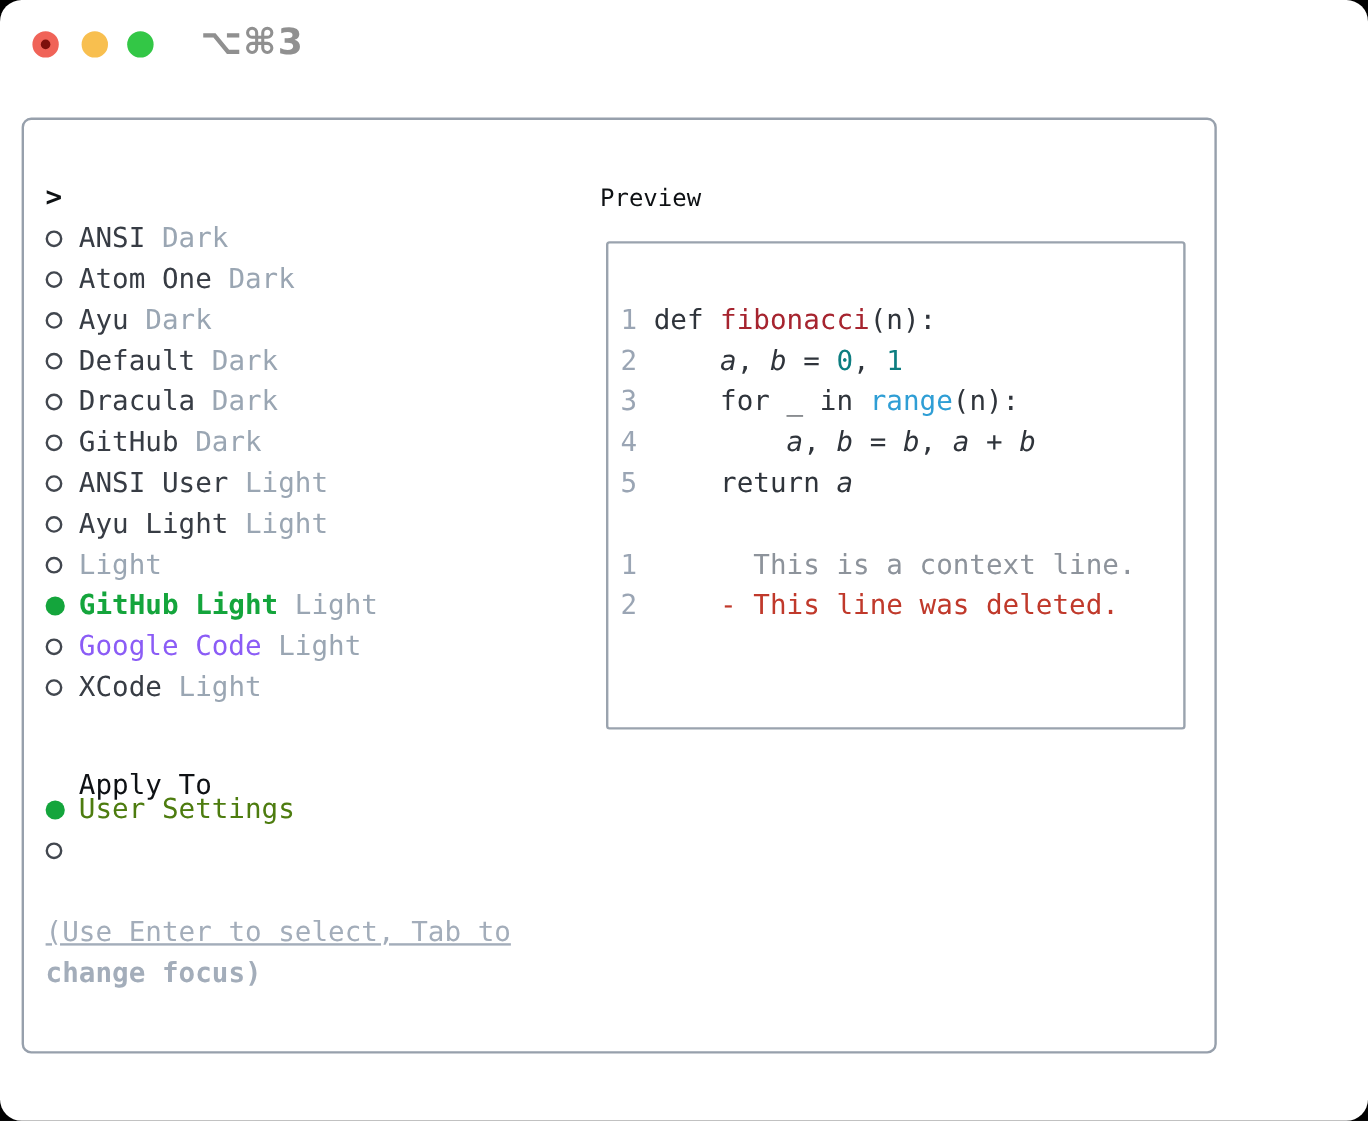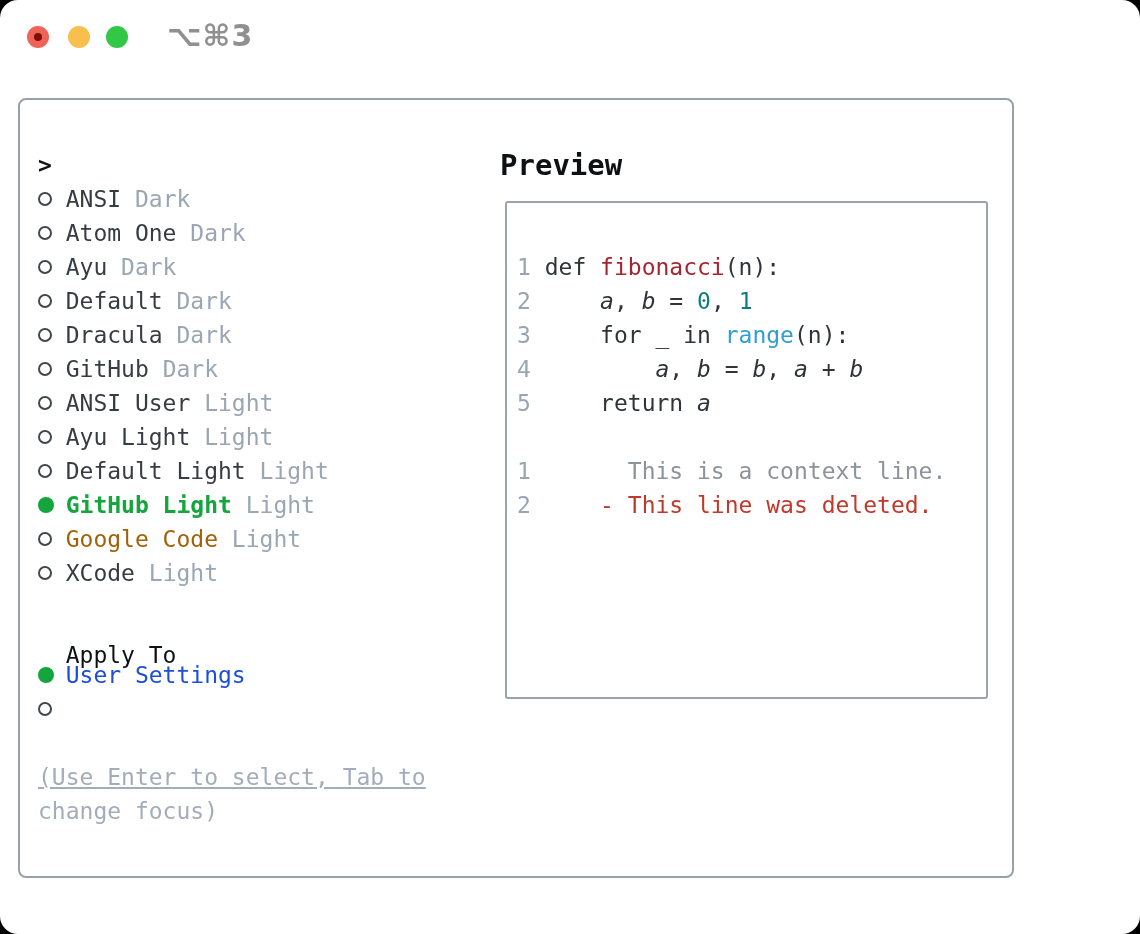--- a/index.html
+++ b/index.html
@@ -25,23 +25,23 @@
   .row {
     height:34px; display:flex; align-items:center; white-space:pre;
     font-size:23px; line-height:34px;
   }
   .row .gutter { width:2ch; flex:none; display:flex; align-items:center; }
   .radio { width:14px; height:14px; border-radius:50%; border:2.5px solid #42474f; }
   .radio.sel { width:16px; height:16px; border:none; }
   .bold { font-weight:700; }
   
   .preview-title { position:absolute; left:500px; top:148px; height:34px;
-    display:flex; align-items:center; font-size:29px; font-weight:700; white-space:pre; }
+    display:flex; align-items:center; font-size:20px; font-weight:400; white-space:pre; }
   .preview-box {
-    position:absolute; left:505px; top:201px; width:483px; height:498px;
+    position:absolute; left:505px; top:201px; width:483px; height:407px;
     border:2px solid #9aa3ae; border-radius:3px; background:#fff;
     padding:47px 0 0 10px; overflow:hidden;
   }
   .pline { height:34px; white-space:pre; font-size:23px; line-height:34px; }
   .it { font-style:italic; }
 </style>
 </head>
 <body>
 
 <div class="window">
@@ -59,31 +59,31 @@
   <div class="left-col" id="left-col">
       <div class="row"><span class="gutter"><span class="bold" style="color: rgb(14, 17, 20);">&gt;</span></span></div>
       <div class="row"><span class="gutter"><span class="radio" style="border-color: rgb(66, 71, 79);"></span></span><span style="color: rgb(55, 60, 68);">ANSI </span><span style="color: rgb(154, 166, 179);">Dark</span></div>
       <div class="row"><span class="gutter"><span class="radio" style="border-color: rgb(66, 71, 79);"></span></span><span style="color: rgb(55, 60, 68);">Atom One </span><span style="color: rgb(154, 166, 179);">Dark</span></div>
       <div class="row"><span class="gutter"><span class="radio" style="border-color: rgb(66, 71, 79);"></span></span><span style="color: rgb(55, 60, 68); text-align: center;">Ayu </span><span style="color: rgb(154, 166, 179);">Dark</span></div>
       <div class="row"><span class="gutter"><span class="radio" style="border-color: rgb(66, 71, 79);"></span></span><span style="color: rgb(55, 60, 68);">Default </span><span style="color: rgb(154, 166, 179);">Dark</span></div>
       <div class="row"><span class="gutter"><span class="radio" style="border-color: rgb(66, 71, 79);"></span></span><span style="color: rgb(55, 60, 68);">Dracula </span><span style="color: rgb(154, 166, 179);">Dark</span></div>
       <div class="row"><span class="gutter"><span class="radio" style="border-color: rgb(66, 71, 79);"></span></span><span style="color: rgb(55, 60, 68);">GitHub </span><span style="color: rgb(154, 166, 179);">Dark</span></div>
       <div class="row"><span class="gutter"><span class="radio" style="border-color: rgb(66, 71, 79);"></span></span><span style="color: rgb(55, 60, 68);">ANSI User </span><span style="color: rgb(154, 166, 179);">Light</span></div>
       <div class="row"><span class="gutter"><span class="radio" style="border-color: rgb(66, 71, 79);"></span></span><span style="color: rgb(55, 60, 68);">Ayu Light </span><span style="color: rgb(154, 166, 179);">Light</span></div>
-      <div class="row"><span class="gutter"><span class="radio" style="border-color: rgb(66, 71, 79);"></span></span><span style="color: rgb(55, 60, 68);">Default Light </span><span style="color: rgb(154, 166, 179);">Light</span></div>
+      <div class="row"><span class="gutter"><span class="radio" style="border-color: rgb(66, 71, 79);"></span></span><span style="color: rgb(154, 166, 179);">Light</span></div>
       <div class="row"><span class="gutter"><span class="radio sel" style="background: rgb(20, 165, 60);"></span></span><span style="color: rgb(20, 165, 60); font-weight: bold;">GitHub Light </span><span style="color: rgb(154, 166, 179);">Light</span></div>
-      <div class="row"><span class="gutter"><span class="radio" style="border-color: rgb(66, 71, 79);"></span></span><span style="color: #a16207;">Google Code </span><span style="color: rgb(154, 166, 179);">Light</span></div>
+      <div class="row"><span class="gutter"><span class="radio" style="border-color: rgb(66, 71, 79);"></span></span><span style="color: #8b5cf6;">Google Code </span><span style="color: rgb(154, 166, 179);">Light</span></div>
       <div class="row"><span class="gutter"><span class="radio" style="border-color: rgb(66, 71, 79);"></span></span><span style="color: rgb(55, 60, 68);">XCode </span><span style="color: rgb(154, 166, 179);">Light</span></div>
       <div class="row"></div>
       <div class="row"><span class="gutter"></span><span style="color: rgb(14, 17, 20); margin-top: 28px;">Apply To</span></div>
-      <div class="row"><span class="gutter"><span class="radio sel" style="background: rgb(20, 165, 60);"></span></span><span style="color: #1d4ed8;">User Settings</span></div>
+      <div class="row"><span class="gutter"><span class="radio sel" style="background: rgb(20, 165, 60);"></span></span><span style="color: #4d7c0f;">User Settings</span></div>
       <div class="row"><span class="gutter"><span class="radio" style="border-color: rgb(66, 71, 79);"></span></span></div>
       <div class="row"></div>
       <div class="row"><span style="color: rgb(163, 173, 186); text-decoration: underline;">(Use Enter to select, Tab to</span></div>
-      <div class="row"><span style="color: rgb(163, 173, 186);">change focus)</span></div>
+      <div class="row"><span style="color: rgb(163, 173, 186); font-weight: bold;">change focus)</span></div>
     </div>
 
   <div class="preview-title" style="color: rgb(14, 17, 20);">Preview</div>
   <div class="preview-box" id="preview-box">
       <div class="pline"><span style="color: rgb(154, 165, 180);">1 </span><span style="color: rgb(47, 52, 59);">def </span><span style="color: rgb(166, 36, 47);">fibonacci</span><span style="color: rgb(47, 52, 59);">(n):</span></div>
       <div class="pline"><span style="color: rgb(154, 165, 180);">2 </span><span style="color: rgb(47, 52, 59);">    </span><span class="it" style="color: rgb(47, 52, 59);">a</span><span style="color: rgb(47, 52, 59);">, </span><span class="it" style="color: rgb(47, 52, 59);">b</span><span style="color: rgb(47, 52, 59);"> = </span><span style="color: rgb(13, 125, 128);">0</span><span style="color: rgb(47, 52, 59);">, </span><span style="color: rgb(13, 125, 128);">1</span></div>
       <div class="pline"><span style="color: rgb(154, 165, 180);">3 </span><span style="color: rgb(47, 52, 59);">    for _ in </span><span style="color: rgb(47, 158, 213);">range</span><span style="color: rgb(47, 52, 59);">(n):</span></div>
       <div class="pline"><span style="color: rgb(154, 165, 180);">4 </span><span style="color: rgb(47, 52, 59);">        </span><span class="it" style="color: rgb(47, 52, 59);">a</span><span style="color: rgb(47, 52, 59);">, </span><span class="it" style="color: rgb(47, 52, 59);">b</span><span style="color: rgb(47, 52, 59);"> = </span><span class="it" style="color: rgb(47, 52, 59);">b</span><span style="color: rgb(47, 52, 59);">, </span><span class="it" style="color: rgb(47, 52, 59);">a</span><span style="color: rgb(47, 52, 59);"> + </span><span class="it" style="color: rgb(47, 52, 59);">b</span></div>
       <div class="pline"><span style="color: rgb(154, 165, 180);">5 </span><span style="color: rgb(47, 52, 59);">    return </span><span class="it" style="color: rgb(47, 52, 59);">a</span></div>
       <div class="pline"></div>

